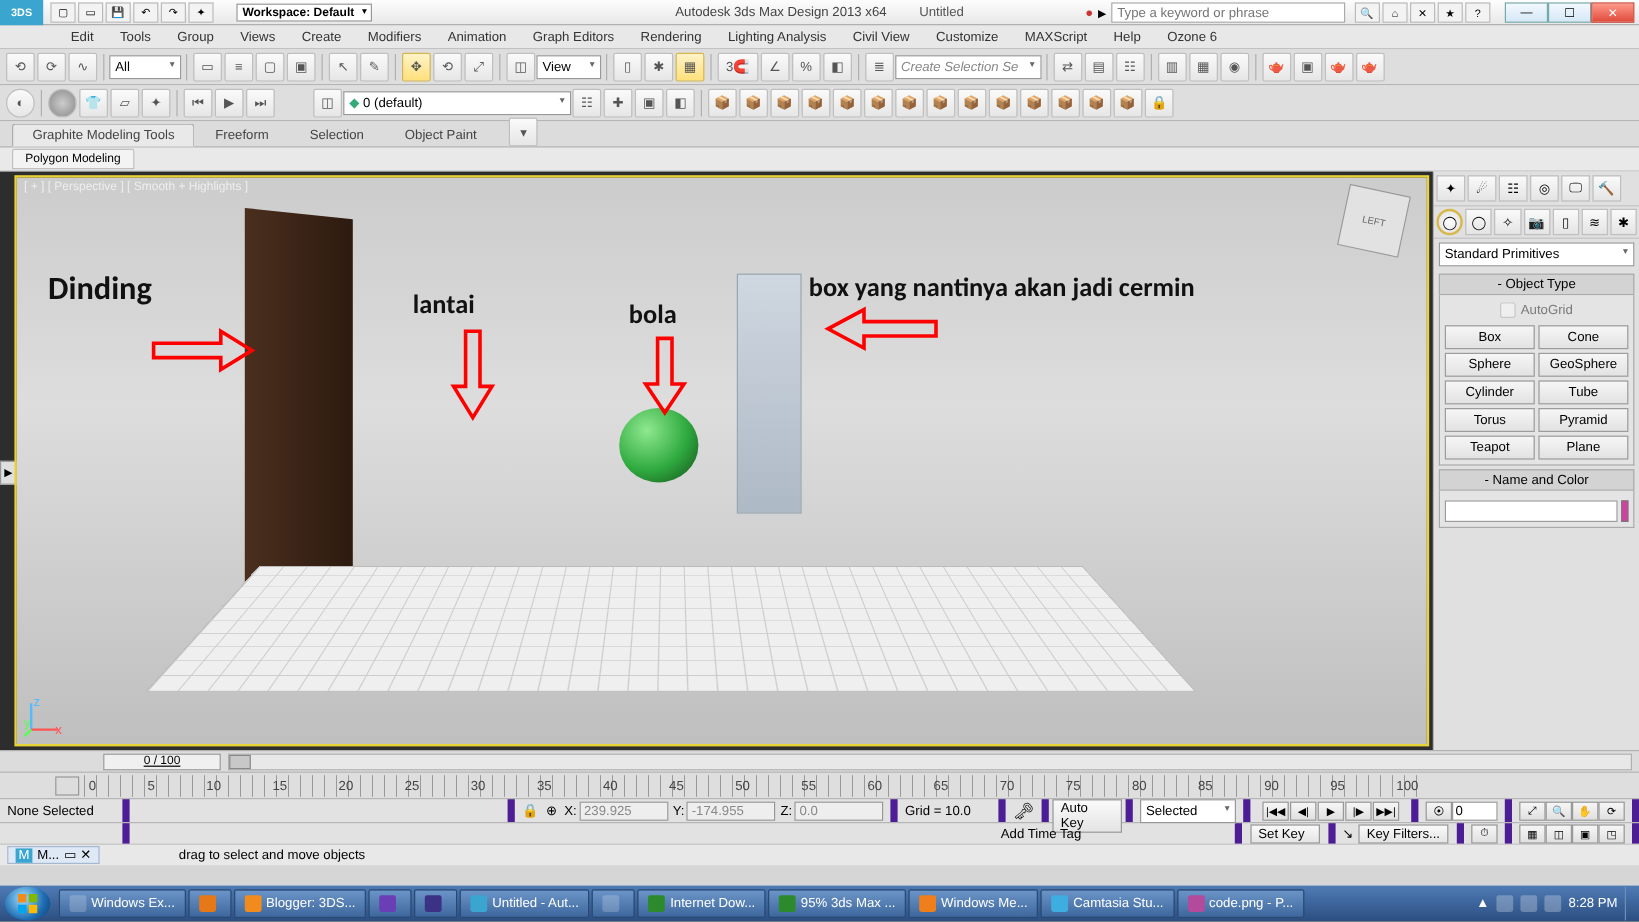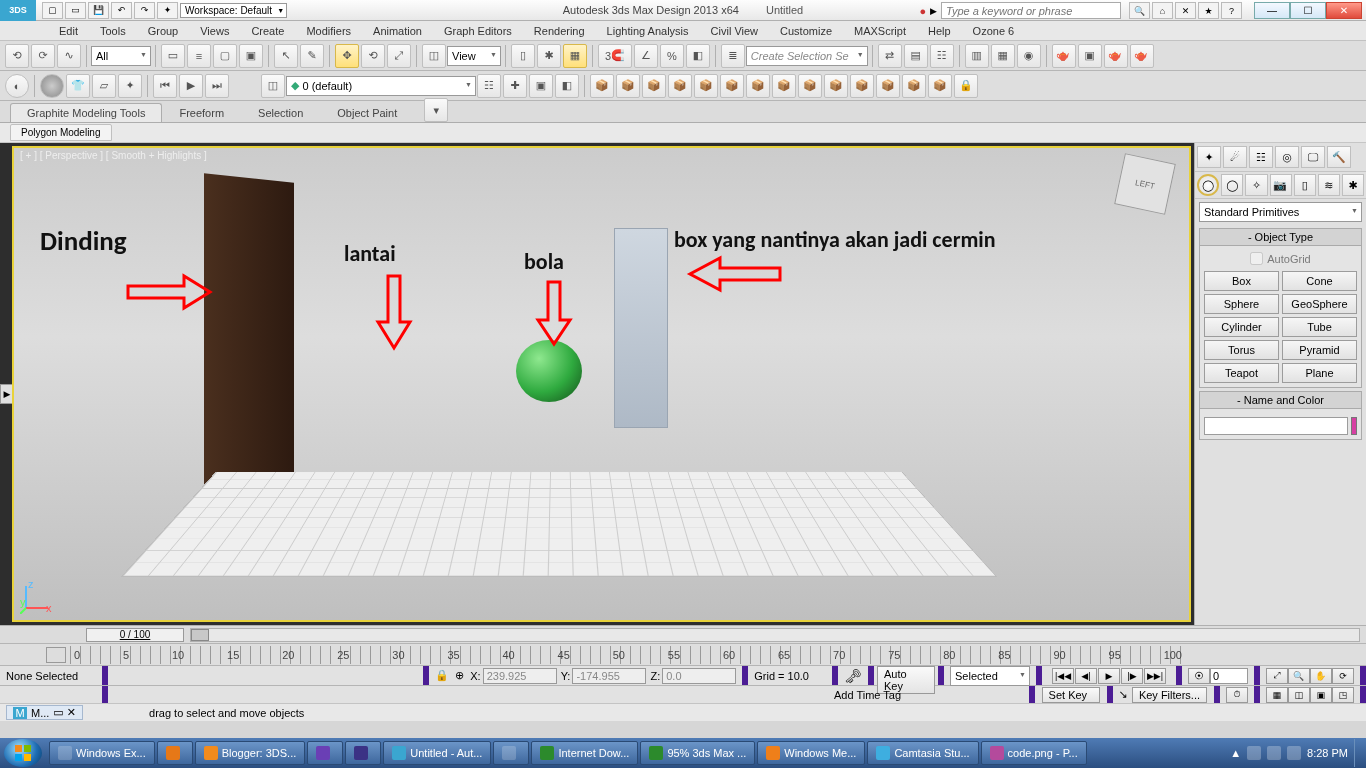--- a/index.html
+++ b/index.html
@@ -3,26 +3,26 @@
 <meta charset="utf-8">
 <style>
 * { box-sizing: border-box; margin: 0; padding: 0; font-family: "Segoe UI", Tahoma, sans-serif; font-size: 11px; }
 body { width: 1366px; height: 768px; background: #d6d6d6; overflow: hidden; position: relative; }
 
 
 .titlebar { height: 21px; background: linear-gradient(#fdfdfd,#e8e8e8); display:flex; align-items:center; border-bottom:1px solid #b0b0b0; position:relative;}
 .titlebar .logo { width:36px; height:21px; background:#3aa6d0; display:flex; align-items:center; justify-content:center; font-weight:bold; font-size:9px; color:#fff;}
 .tb-btn { width:21px; height:17px; border:1px solid #bbb; background:#f3f3f3; margin-left:2px; display:inline-flex; align-items:center; justify-content:center; font-size:9px;}
 .tb-group { display:flex; align-items:center; margin-left:4px;}
-.workspace { margin-left:2px; border:1px solid #999; background:#fff; padding:1px 14px 1px 4px; font-size:10px; position:relative;}
+.workspace { margin-left:19px; border:1px solid #999; background:#fff; padding:1px 14px 1px 4px; font-size:10px; position:relative;font-weight:bold;}
 .workspace::after{content:"▼"; font-size:7px; position:absolute; right:2px; top:3px;}
 .apptitle { position:absolute; left:50%; transform:translateX(-50%); font-size:11px; color:#444;}
 .doc-untitled { margin-left:24px; color:#555;}
 .right-title { position:absolute; right:4px; top:0; display:flex; align-items:center; height:21px;}
-.search-kw { width:180px; height:17px; border:1px solid #aaa; background:#fff; font-style:italic; color:#888; padding:0 4px;}
+.search-kw { width:195px; height:17px; border:1px solid #aaa; background:#fff; color:#888; padding:0 4px;}
 .win-btns { display:flex; margin-left:12px;}
 .win-btn { width:36px; height:17px; border:1px solid #7aa; background:linear-gradient(#f3f8ff,#d5e8f7); display:flex; align-items:center; justify-content:center; font-size:10px;}
 .win-close { background:linear-gradient(#ff9a8a,#e04b3c); border-color:#c43; color:#fff;}
 
 
 .menubar { height:20px; background:#e8e8e8; display:flex; align-items:center; padding-left:48px; border-bottom:1px solid #c2c2c2;}
 .menubar span { padding:0 11px; color:#333; cursor:default;}
 
 
 .toolbar { background:#dedede; border-bottom:1px solid #b5b5b5; display:flex; align-items:center; padding:2px 4px; min-height:30px;}

